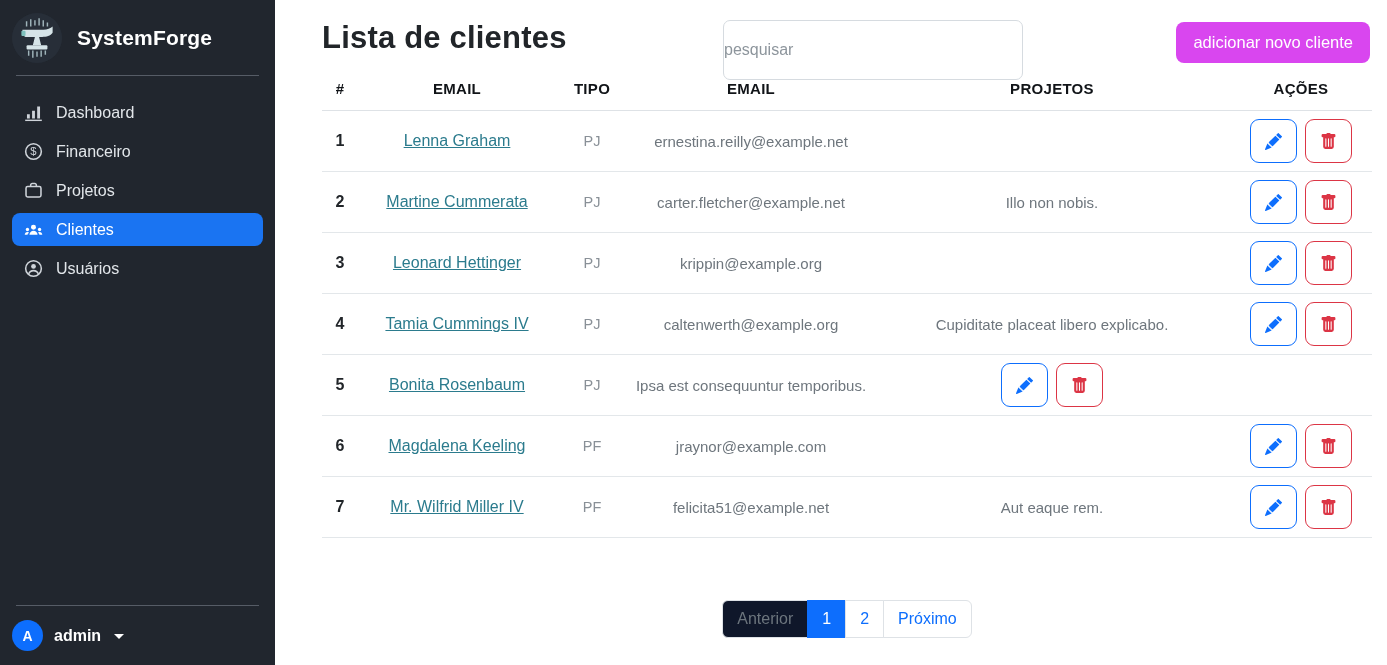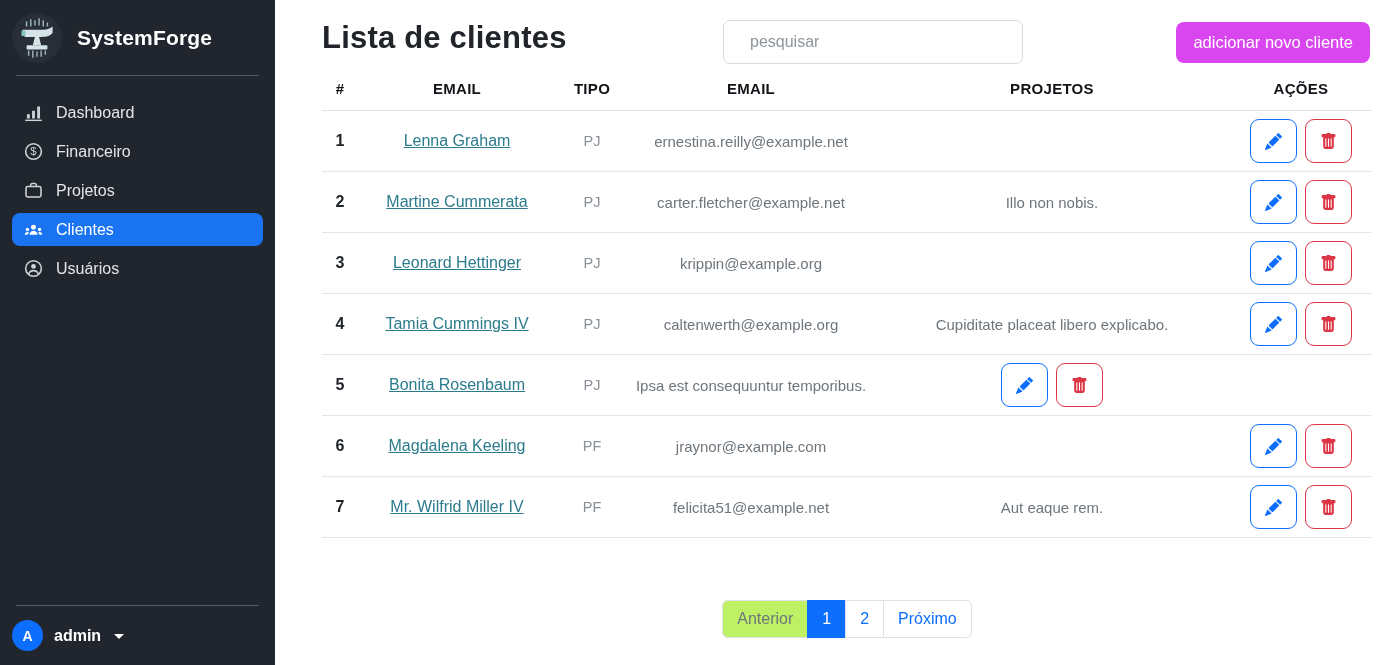--- a/index.html
+++ b/index.html
@@ -51,24 +51,24 @@
     width: 0; height: 0; margin-left: 2px; margin-top: 2px;
     border-left: 5px solid transparent; border-right: 5px solid transparent;
     border-top: 5px solid #ffffff;
   }
 
   
   .main { flex: 1; position: relative; padding: 14px 15px 0 47px; }
   .page-title { font-size: 31px; font-weight: 700; color: #212529; margin-top: 6px; letter-spacing: .2px; }
   .search-input {
     position: absolute; left: 448px; top: 20px;
-    width: 300px; height: 44px;
+    width: 300px; height: 60px;
     border: 1px solid #d6dbe0; border-radius: 7px;
     font-family: "Liberation Sans", sans-serif;
-    font-size: 16px; padding: 0 26px; color: #212529; outline: none;
+    font-size: 16px; padding: 0 0; color: #212529; outline: none;
   }
   .search-input::placeholder { color: #8d959c; }
   .add-btn {
     position: absolute; right: 17px; top: 22px;
     height: 41px; padding: 0 17px;
     background: #d946ef; color: #ffffff;
     border: none; border-radius: 8px;
     font-family: "Liberation Sans", sans-serif;
     font-size: 16.5px; cursor: pointer;
   }
@@ -101,21 +101,21 @@
 
   
   .pagination { display: flex; justify-content: center; margin-top: 62px; }
   .page-item {
     height: 38px; min-width: 34px; padding: 0 14px;
     display: flex; align-items: center; justify-content: center;
     border: 1px solid #dee2e6; background: #ffffff;
     font-size: 16px; color: #0d6efd; cursor: pointer;
     margin-left: -1px; user-select: none;
   }
-  .page-item.disabled { background: #bef264; color: #6c757d; cursor: default; margin-left: 0; }
+  .page-item.disabled { background: #0f172a; color: #6c757d; cursor: default; margin-left: 0; }
   .page-item.active { background: #0d6efd; border-color: #0d6efd; color: #ffffff; }
   .page-first { border-top-left-radius: 6px; border-bottom-left-radius: 6px; }
   .page-last  { border-top-right-radius: 6px; border-bottom-right-radius: 6px; }
 </style>
 </head>
 <body>
 
 <aside class="sidebar">
   <div class="brand-row">
     <div class="logo-circle">

